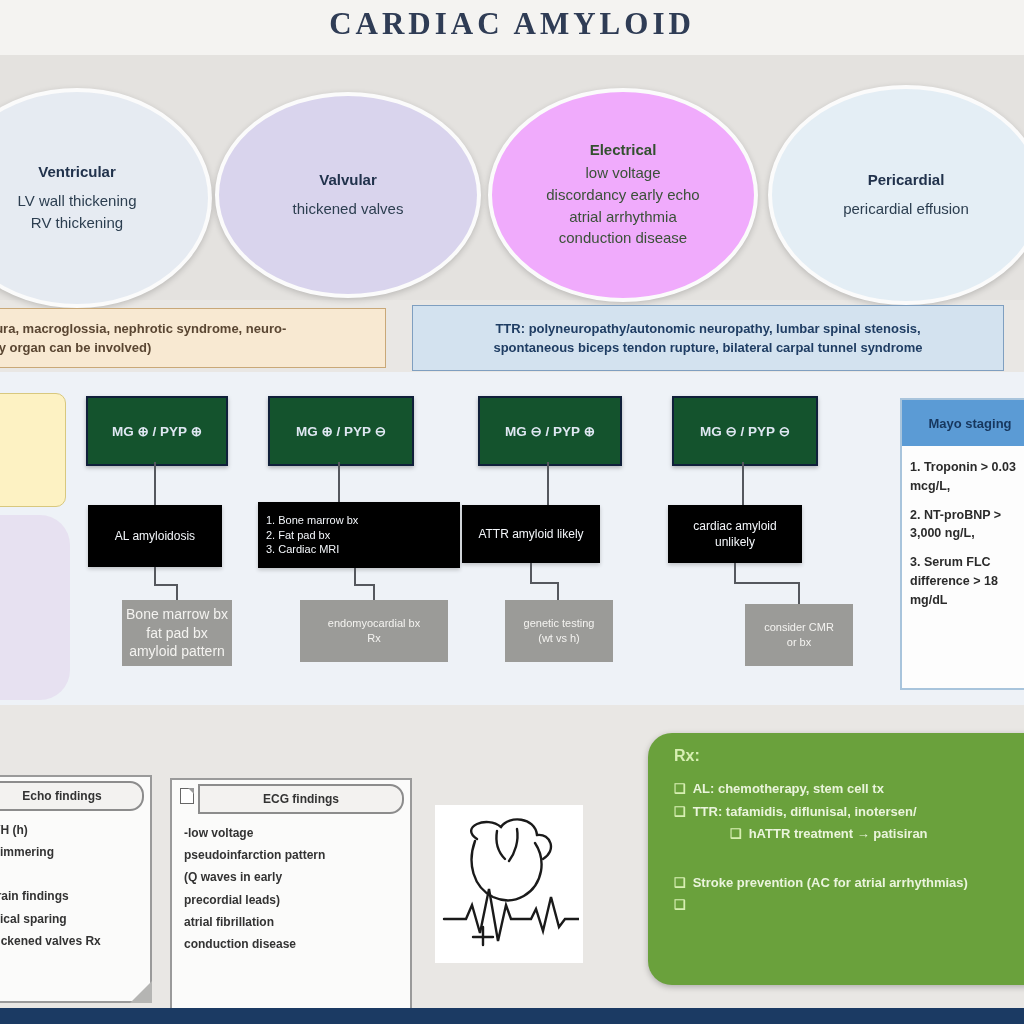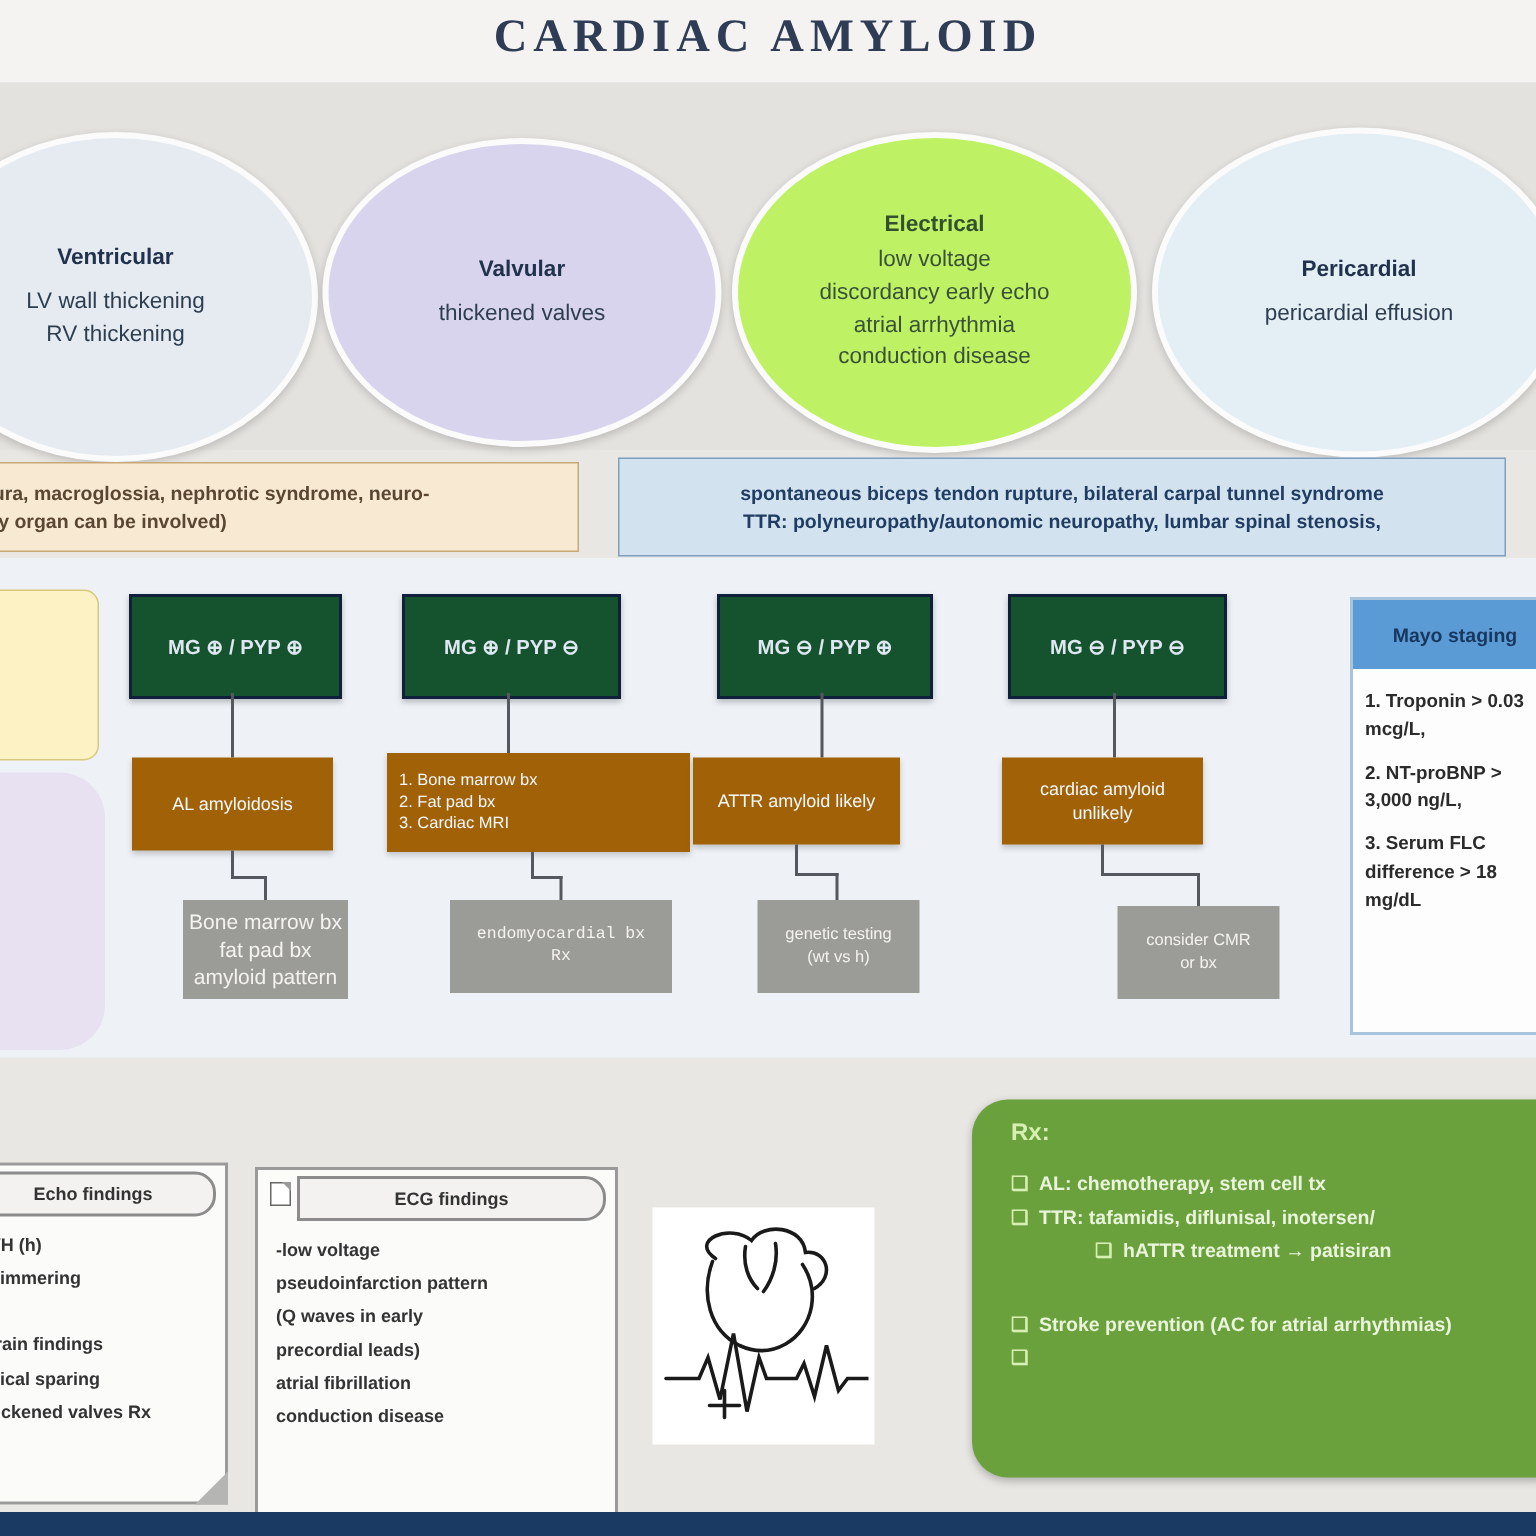--- a/index.html
+++ b/index.html
@@ -23,21 +23,21 @@
     padding:4px 12px;box-sizing:border-box;}
   .banner-al{background:#f8e9d2;border:1px solid #c9a878;color:#5a4632;
     font-weight:700;font-size:13px;line-height:1.5;}
   .banner-ttr{background:#d3e2ef;border:1px solid #7f9fc0;color:#1f3d63;
     font-size:13px;font-weight:600;line-height:1.5;text-align:center;}
   
   .flow-band{left:0;top:372px;width:1024px;height:333px;background:#eef2f7;}
   .navybox{background:#14532d;border:2px solid #10203a;color:#dfe7f2;
     display:flex;align-items:center;justify-content:center;
     font-weight:700;font-size:13.5px;box-shadow:0 2px 4px rgba(0,0,0,.25);}
-  .bluebox{background:#a16207;color:#f4f7fb;display:flex;flex-direction:column;
+  .bluebox{background:#000000;color:#f4f7fb;display:flex;flex-direction:column;
     align-items:center;justify-content:center;font-size:12px;line-height:1.35;
     text-align:center;box-shadow:0 2px 4px rgba(0,0,0,.2);}
   .bluebox.lft{align-items:flex-start;padding-left:8px;text-align:left;font-size:11px;}
   .graybox{background:#9b9b98;color:#f4f3f0;display:flex;flex-direction:column;
     align-items:center;justify-content:center;font-size:14px;line-height:1.35;
     text-align:center;}
   .vline{width:2px;background:#55585e;}
   .hline{height:2px;background:#55585e;}
   .clipbox-yellow{background:#fdf2c3;border:1px solid #d8c87e;border-radius:10px;}
   .clipblob-lav{background:#e7e1f1;border-radius:30px;}
@@ -87,41 +87,41 @@
     <div class="hd">Ventricular</div>
     <div class="ln">LV wall thickening</div>
     <div class="ln">RV thickening</div>
   </div>
 
   <div class="abs ellipse" style="left:215px;top:92px;width:258px;height:198px;background:#d9d4ed;">
     <div class="hd">Valvular</div>
     <div class="ln">thickened valves</div>
   </div>
 
-  <div class="abs ellipse" style="left:488px;top:88px;width:262px;height:206px;background:#bef264;">
+  <div class="abs ellipse" style="left:488px;top:88px;width:262px;height:206px;background:#f0abfc;">
     <div class="hd" style="margin-bottom:4px;color:#33502f;">Electrical</div>
     <div class="ln" style="color:#3a5138;">low voltage</div>
     <div class="ln" style="color:#3a5138;">discordancy early echo</div>
     <div class="ln" style="color:#3a5138;">atrial arrhythmia</div>
     <div class="ln" style="color:#3a5138;">conduction disease</div>
   </div>
 
   <div class="abs ellipse" style="left:768px;top:85px;width:268px;height:212px;background:#e4eef5;">
     <div class="hd">Pericardial</div>
     <div class="ln">pericardial effusion</div>
   </div>
 
   <div class="abs banner banner-al" style="left:-72px;top:308px;width:458px;height:60px;">
     <div>AL: purpura, macroglossia, nephrotic syndrome, neuro-</div>
     <div>pathy (any organ can be involved)</div>
   </div>
 
   <div class="abs banner banner-ttr" style="left:412px;top:305px;width:592px;height:66px;">
+    <div><b>TTR:</b> <span>polyneuropathy/autonomic neuropathy, lumbar spinal stenosis,</span></div>
     <div>spontaneous biceps tendon rupture, bilateral carpal tunnel syndrome</div>
-    <div><b>TTR:</b> <span>polyneuropathy/autonomic neuropathy, lumbar spinal stenosis,</span></div>
   </div>
 
   <div class="abs flow-band"></div>
 
   <div class="abs clipbox-yellow" style="left:-58px;top:393px;width:122px;height:112px;"></div>
   <div class="abs clipblob-lav" style="left:-88px;top:515px;width:158px;height:185px;"></div>
 
   <div class="abs navybox" style="left:86px;top:396px;width:138px;height:66px;">MG ⊕ / PYP ⊕</div>
   <div class="abs vline" style="left:154px;top:462px;height:43px;"></div>
   <div class="abs bluebox" style="left:88px;top:505px;width:134px;height:62px;">AL amyloidosis</div>
@@ -137,21 +137,21 @@
   <div class="abs navybox" style="left:268px;top:396px;width:142px;height:66px;">MG ⊕ / PYP ⊖</div>
   <div class="abs vline" style="left:338px;top:462px;height:43px;"></div>
   <div class="abs bluebox lft" style="left:258px;top:502px;width:194px;height:66px;">
     <div>1. Bone marrow bx</div>
     <div>2. Fat pad bx</div>
     <div>3. Cardiac MRI</div>
   </div>
   <div class="abs vline" style="left:354px;top:568px;height:16px;"></div>
   <div class="abs hline" style="left:354px;top:584px;width:21px;"></div>
   <div class="abs vline" style="left:373px;top:584px;height:16px;"></div>
-  <div class="abs graybox" style="left:300px;top:600px;width:148px;height:62px;font-size:11px;font-family:Liberation Mono, monospace;">
+  <div class="abs graybox" style="left:300px;top:600px;width:148px;height:62px;font-size:11px;">
     <div>endomyocardial bx</div>
     <div>Rx</div>
   </div>
 
   <div class="abs navybox" style="left:478px;top:396px;width:140px;height:66px;">MG ⊖ / PYP ⊕</div>
   <div class="abs vline" style="left:547px;top:462px;height:43px;"></div>
   <div class="abs bluebox" style="left:462px;top:505px;width:138px;height:58px;">ATTR amyloid likely</div>
   <div class="abs vline" style="left:530px;top:563px;height:19px;"></div>
   <div class="abs hline" style="left:530px;top:582px;width:29px;"></div>
   <div class="abs vline" style="left:557px;top:582px;height:18px;"></div>

